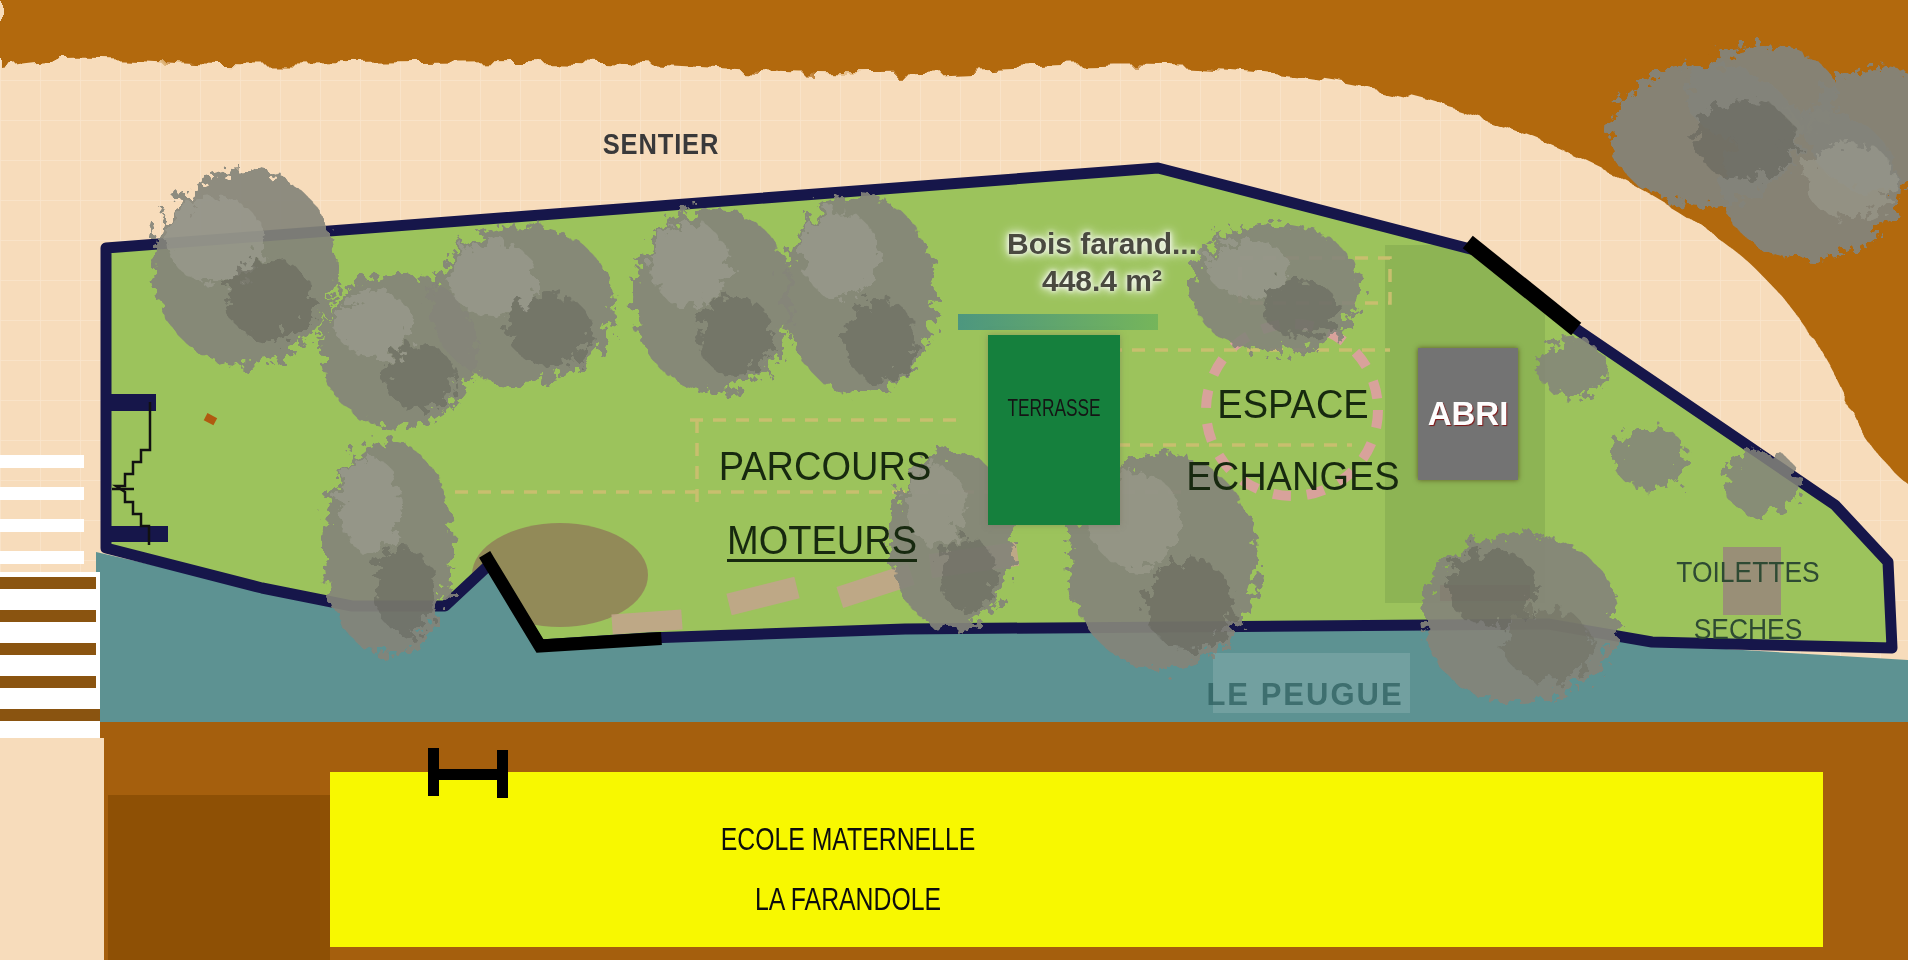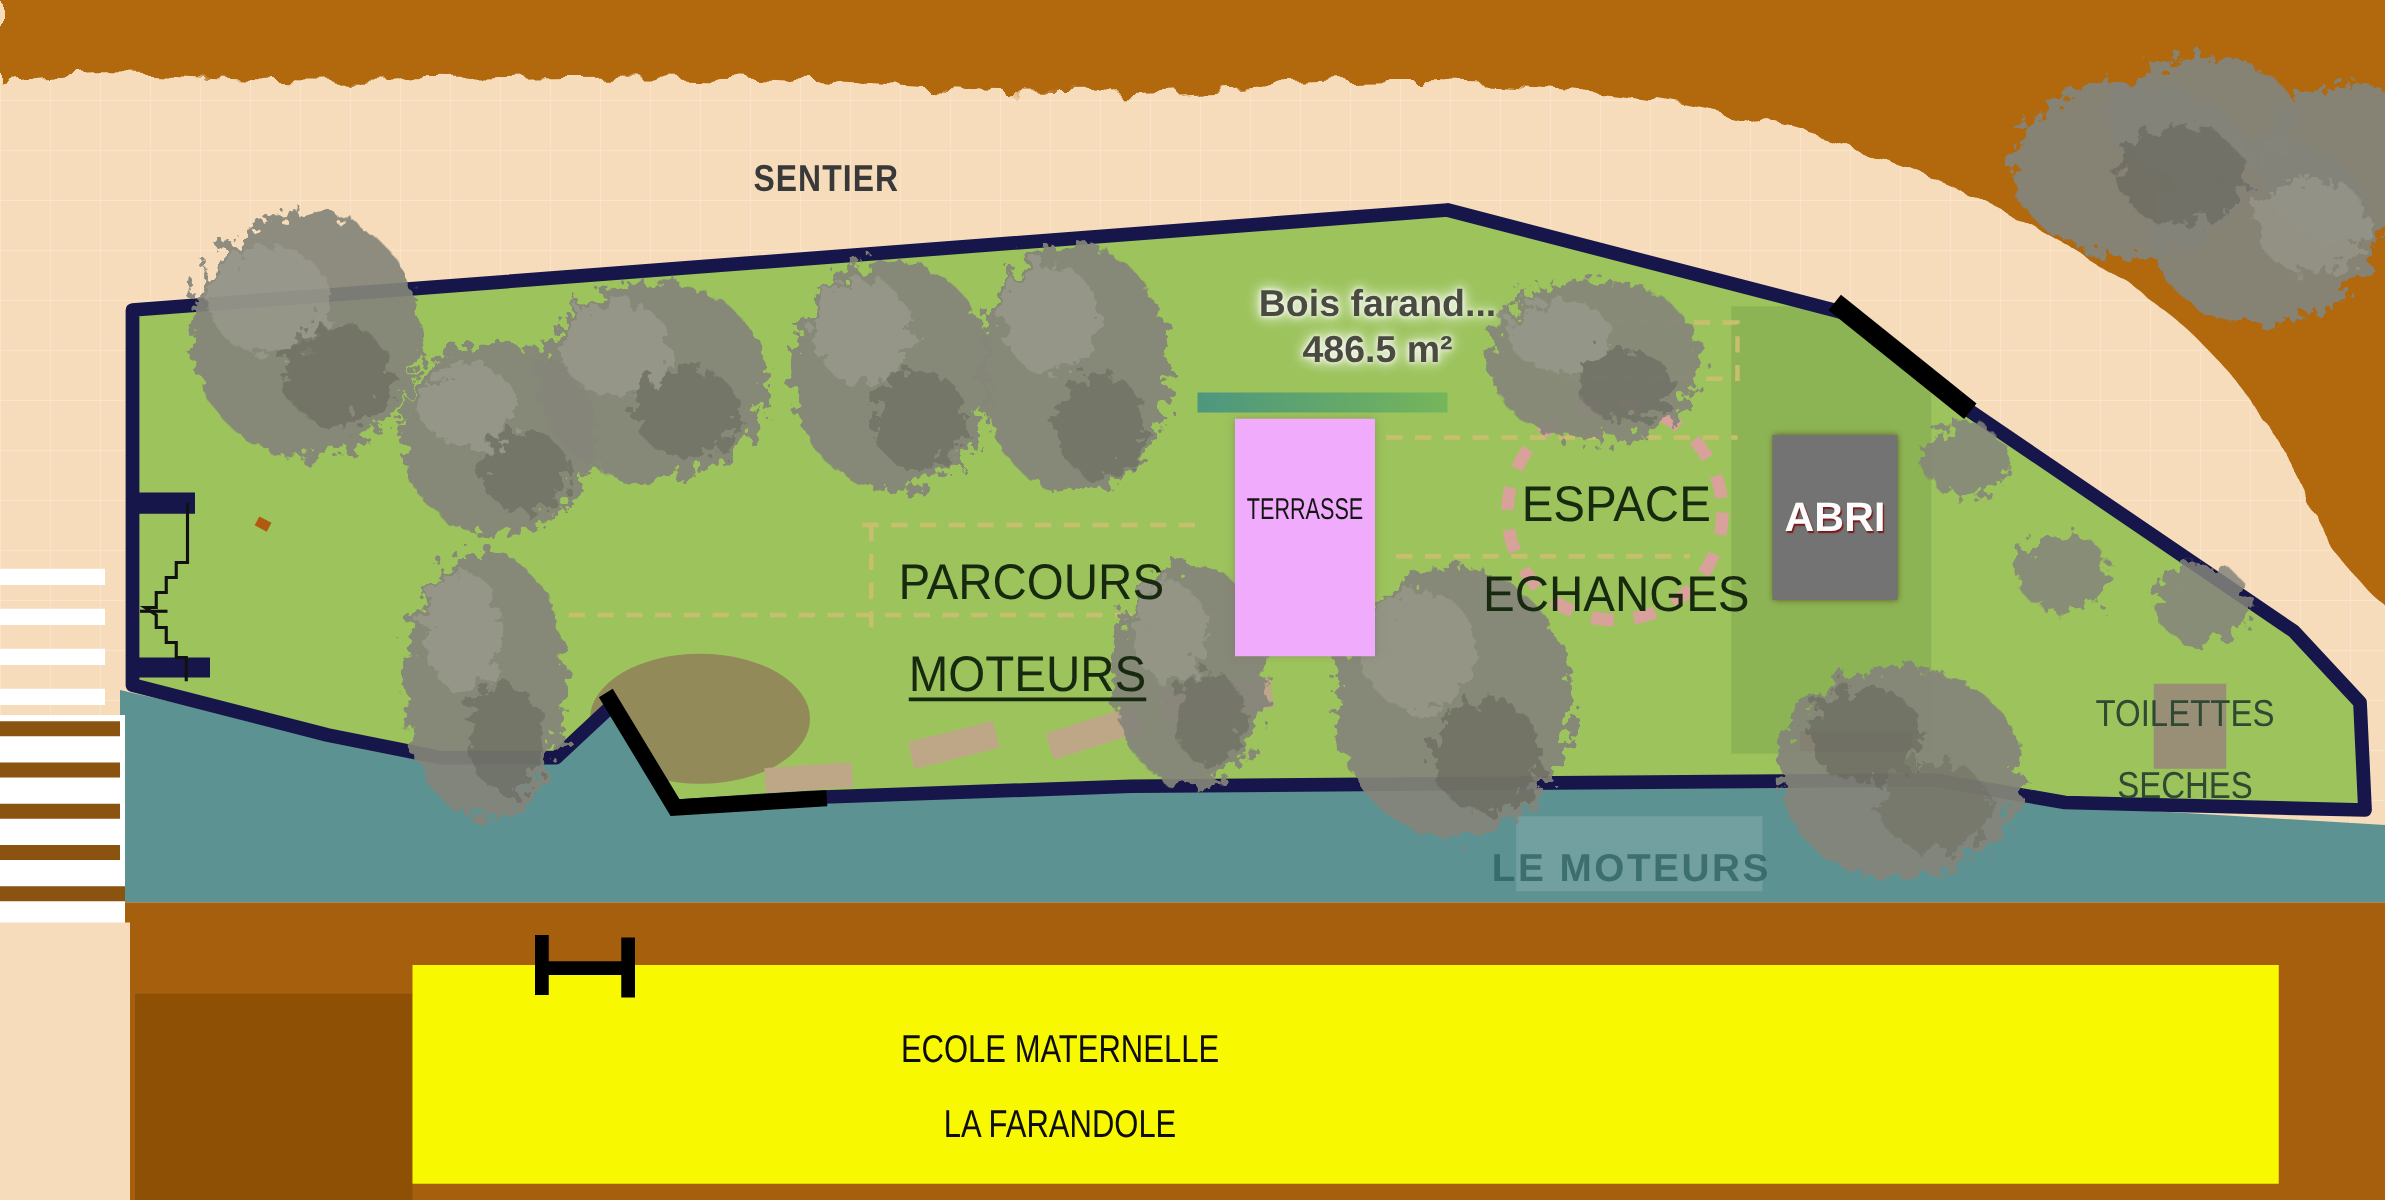--- a/index.html
+++ b/index.html
@@ -16,21 +16,21 @@
   .bois{
     text-align:center;color:#4a4a40;font-weight:bold;font-size:30px;
     text-shadow:0 0 4px rgba(255,255,255,.95),0 0 9px rgba(255,255,255,.9),0 0 14px rgba(255,255,255,.8);
     margin-left:44px;
   }
   .bois .line2{margin-top:7px;}
   .zone{color:#17290f;font-size:40px;transform:translate(-50%,-50%) scaleX(.95);}
   .moteurs{text-decoration:underline;text-decoration-thickness:3px;text-underline-offset:5px;}
   .terrasse-box{
     position:absolute;left:988px;top:335px;width:112px;height:190px;
-    background:#f0abfc;box-shadow:0 0 6px rgba(120,110,90,.5);
+    background:#15803d;box-shadow:0 0 6px rgba(120,110,90,.5);padding-left:20px;
   }
   .terrasse-lbl{position:absolute;left:50%;top:73px;transform:translate(-50%,-50%) scaleX(.72);
     font-size:24px;color:#151515;}
   .abri-box{
     position:absolute;left:1418px;top:348px;width:100px;height:132px;
     background:#737373;box-shadow:0 0 5px rgba(60,30,5,.6);
   }
   .abri-lbl{position:absolute;left:50%;top:50%;transform:translate(-50%,-50%);
     font-size:33px;font-weight:bold;color:#fdfdfd;text-shadow:1px 1px 1px #7e1515;}
   .toilettes{font-size:30px;color:#2e4a33;transform:translate(-50%,-50%) scaleX(.88);}
@@ -203,38 +203,38 @@
       <ellipse cx="1650" cy="458" rx="37" ry="32"></ellipse>
       <ellipse cx="1762" cy="483" rx="38" ry="33"></ellipse>
     </g>
   </g>
 </svg>
 
 <div class="lbl sentier" style="left:661px;top:144px;">SENTIER</div>
 
 <div class="lbl bois" style="left:1058px;top:262px;">
   <div>Bois farand...</div>
-  <div class="line2">486.5 m²</div>
+  <div class="line2">448.4 m²</div>
 </div>
 
 <div class="terrasse-box">
   <div class="lbl terrasse-lbl">TERRASSE</div>
 </div>
 
 <div class="lbl zone" style="left:1293px;top:404px;">ESPACE</div>
 <div class="lbl zone" style="left:1293px;top:476px;">ECHANGES</div>
 
 <div class="abri-box">
   <div class="abri-lbl">ABRI</div>
 </div>
 
 <div class="lbl zone" style="left:825px;top:466px;">PARCOURS</div>
 <div class="lbl zone moteurs" style="left:822px;top:540px;">MOTEURS</div>
 
 <div class="lbl toilettes" style="left:1748px;top:572px;">TOILETTES</div>
 <div class="lbl toilettes" style="left:1748px;top:629px;">SECHES</div>
 
-<div class="lbl stream-lbl" style="left:1305px;top:694px;">LE MOTEURS</div>
+<div class="lbl stream-lbl" style="left:1305px;top:694px;">LE PEUGUE</div>
 
 <div class="lbl school" style="left:848px;top:839px;">ECOLE MATERNELLE</div>
 <div class="lbl school" style="left:848px;top:899px;">LA FARANDOLE</div>
 
 </div>
 
 </body></html>

